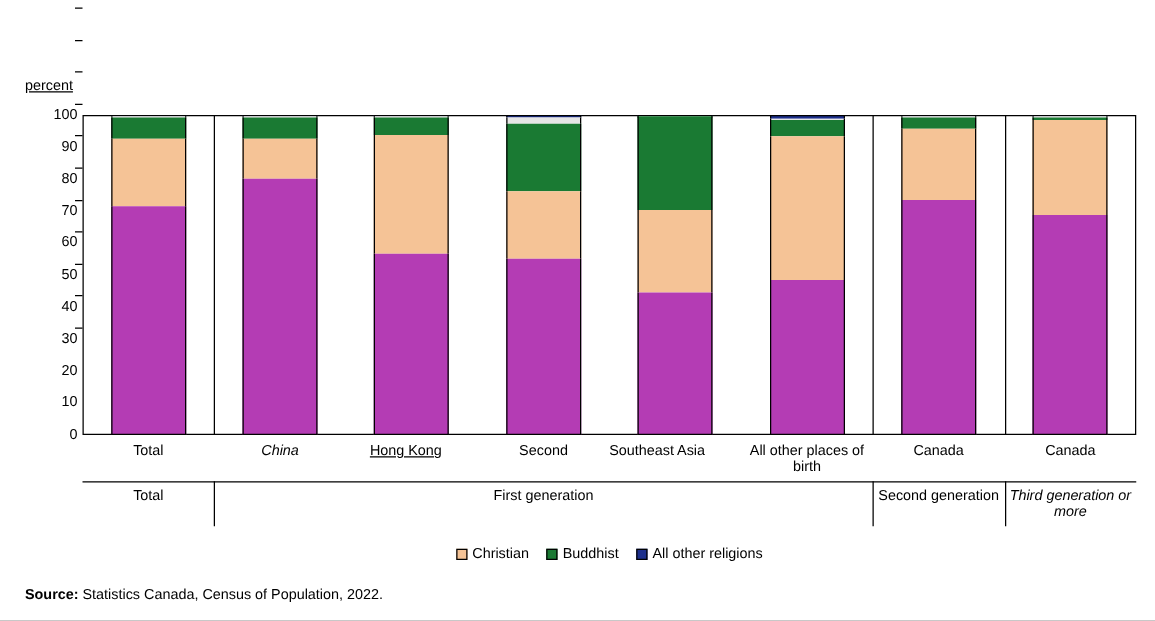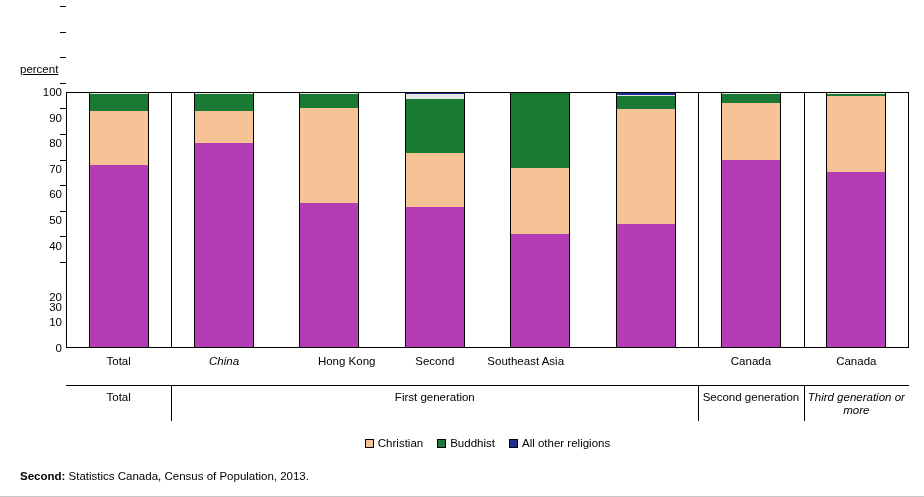--- a/index.html
+++ b/index.html
@@ -195,21 +195,21 @@
 
   <div class="title-block">
   </div>
 
   <div class="percent-label">percent</div>
 
   <div class="y-axis-labels">
       <div class="y-tick" style="top: 256px;">0</div>
       <div class="y-tick" style="top: 230.4px;">10</div>
       <div class="y-tick" style="top: 204.8px;">20</div>
-      <div class="y-tick" style="top: 179.2px; margin-top: 36px;">30</div>
+      <div class="y-tick" style="top: 179.2px;">30</div>
       <div class="y-tick" style="top: 153.6px;">40</div>
       <div class="y-tick" style="top: 128px;">50</div>
       <div class="y-tick" style="top: 102.4px;">60</div>
       <div class="y-tick" style="top: 76.8px;">70</div>
       <div class="y-tick" style="top: 51.2px;">80</div>
       <div class="y-tick" style="top: 25.6px;">90</div>
       <div class="y-tick" style="top: 0px;">100</div>
     </div>
 
   <div class="plot"></div>
@@ -290,23 +290,24 @@
       <div class="sep" style="left: 105.375px;"></div>
       <div class="sep" style="left: 632.25px;"></div>
       <div class="sep" style="left: 737.625px;"></div>
     </div>
 
   <div class="cat-area">
     <div class="cat-rule"></div>
   <div class="cat-label" style="left: 0px; width: 105.375px;">Total</div>
       <div class="grp-label" style="left: 0px; width: 105.375px;">Total</div>
       <div class="cat-label" style="left: 105.375px; width: 105.375px; font-style: italic;">China</div>
-      <div class="cat-label" style="left: 228px; width: 105.375px;">Hong Kong</div>
+      <div class="cat-label" style="left: 206px; width: 105.375px; text-decoration: underline;">Hong Kong</div>
       <div class="cat-label" style="left: 316.125px; width: 105.375px;">Second</div>
       <div class="cat-label" style="left: 407px; width: 105.375px;">Southeast Asia</div>
+      <div class="cat-label" style="left: 526.875px; width: 105.375px;">All other places of birth</div>
       <div class="grp-label" style="left: 105.375px; width: 526.875px; text-align: center;">First generation</div>
       <div class="grp-sep" style="left: 105.375px;"></div>
       <div class="cat-label" style="left: 632.25px; width: 105.375px;">Canada</div>
       <div class="grp-label" style="left: 632.25px; width: 105.375px;">Second generation</div>
       <div class="grp-sep" style="left: 632.25px;"></div>
       <div class="cat-label" style="left: 737.625px; width: 105.375px;">Canada</div>
       <div class="grp-label" style="left: 737.625px; width: 105.375px; font-style: italic;">Third generation or more</div>
       <div class="grp-sep" style="left: 737.625px;"></div>
     </div>
 
@@ -319,21 +320,21 @@
         <span class="swatch" style="background: rgb(26, 122, 51);"></span>
         <span>Buddhist</span>
       </div>
       <div class="legend-item">
         <span class="swatch" style="background: rgb(28, 47, 140);"></span>
         <span>All other religions</span>
       </div>
     </div>
 
   <div class="source">
-    <b>Second:</b><span> Statistics Canada, Census of Population, 2013.</span>
+    <b>Source:</b><span> Statistics Canada, Census of Population, 2022.</span>
   </div>
 
 <div class="tickmark" style="top: 262px;"></div>
     <div class="tickmark" style="top: 236.4px;"></div>
     <div class="tickmark" style="top: 210.8px;"></div>
     <div class="tickmark" style="top: 185.2px;"></div>
     <div class="tickmark" style="top: 159.6px;"></div>
     <div class="tickmark" style="top: 134px;"></div>
     <div class="tickmark" style="top: 108.4px;"></div>
     <div class="tickmark" style="top: 82.8px;"></div>

